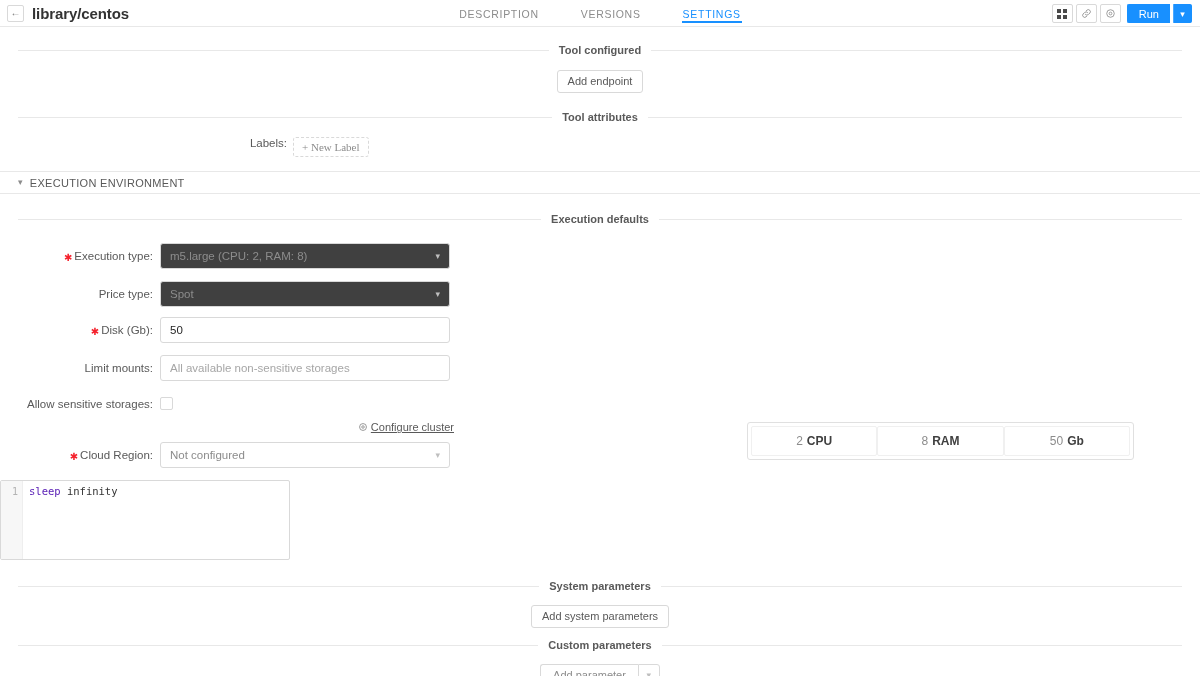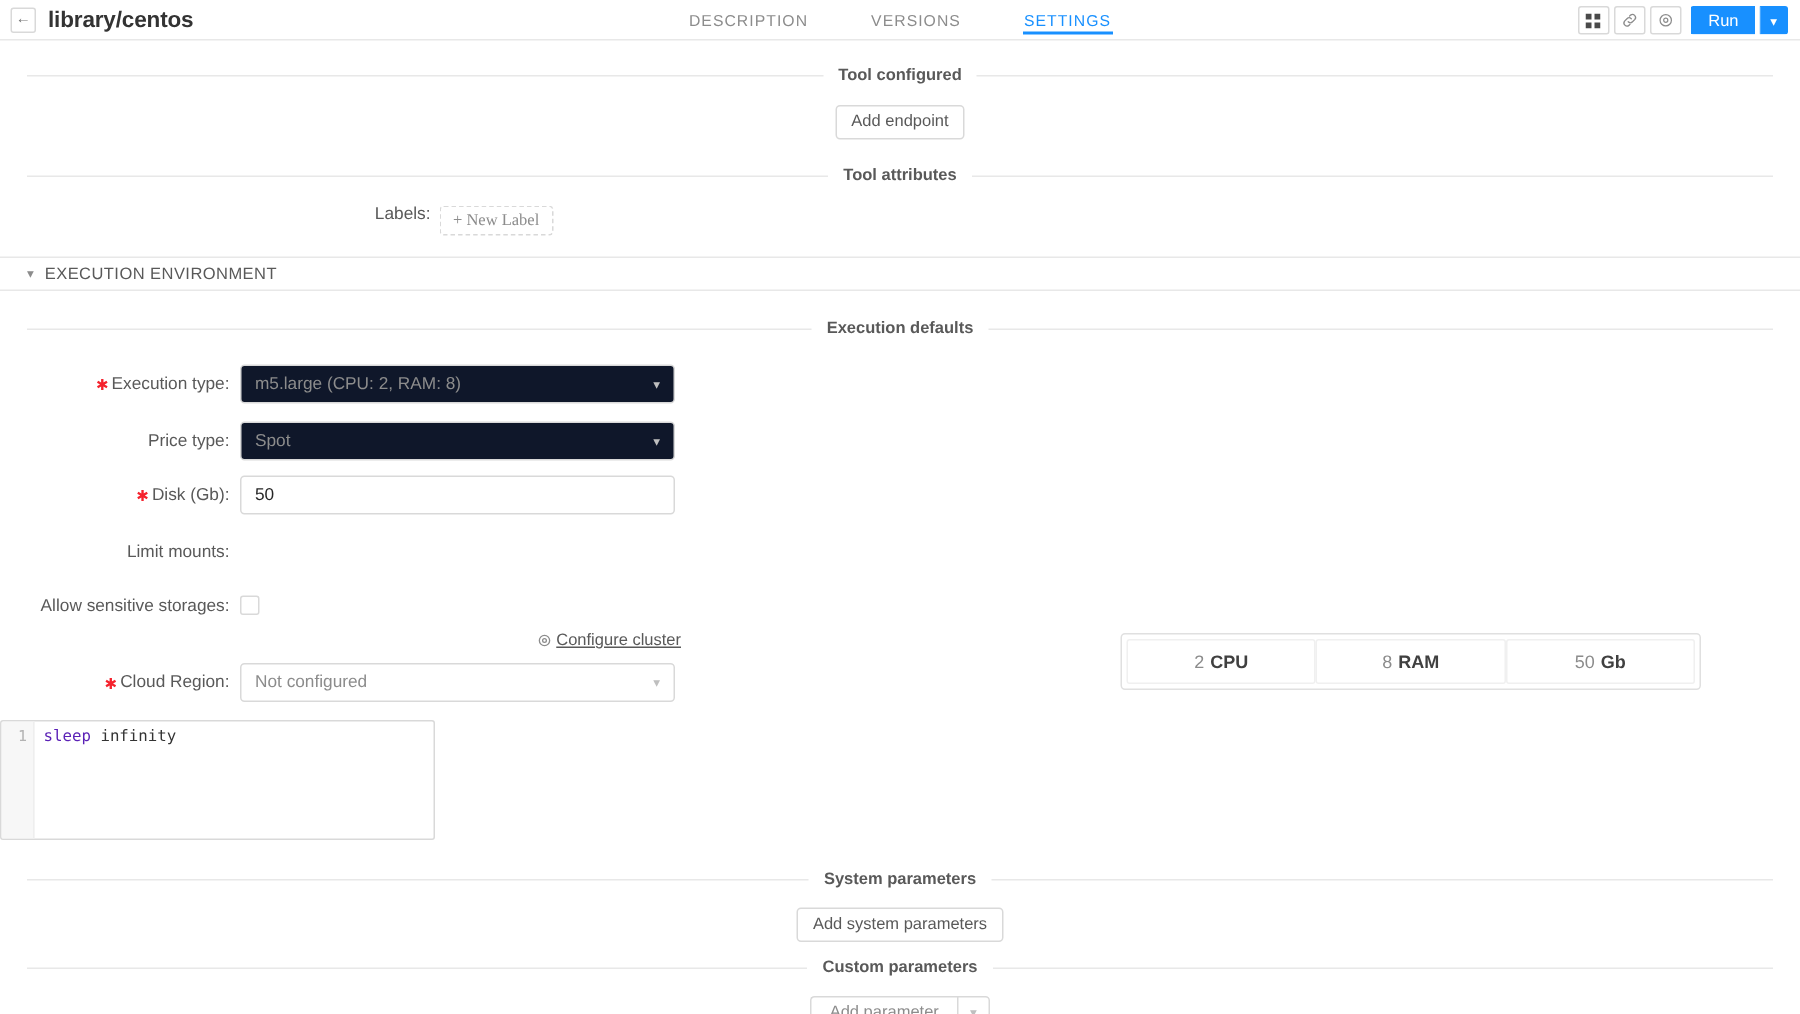--- a/index.html
+++ b/index.html
@@ -206,21 +206,21 @@
     background: #fff;
     display: flex;
     align-items: center;
     padding: 0 9px;
     font-size: 11.5px;
     color: #262626;
     position: relative;
     cursor: text;
   }
   .field.select { cursor: pointer; }
-  .field.muted { background: #0f172a; color: #8c8c8c; }
+  .field.muted { background: #404040; color: #8c8c8c; }
   .field.placeholder-text { color: #a6a6a6; }
   .field .caret {
     position: absolute;
     right: 9px;
     font-size: 9px;
     color: #bfbfbf;
   }
   .checkbox {
     width: 13px; height: 13px;
     border: 1px solid #d9d9d9;
@@ -457,20 +457,23 @@
       <div class="form-label">
         <span class="req">✱</span><span>Disk (Gb):</span>
       </div>
       <div class="field">
         <span>50</span>
       </div>
     </div>
 
     <div class="form-row">
       <div class="form-label">Limit mounts:</div>
+      <div class="field placeholder-text">
+        <span>All available non-sensitive storages</span>
+      </div>
     </div>
 
     <div class="form-row" style="margin-bottom:2px;">
       <div class="form-label">Allow sensitive storages:</div>
       <div class="checkbox"></div>
     </div>
 
     <div class="cfg-link-row">
       <span class="cfg-link">
         <svg width="10" height="10" viewBox="0 0 16 16">

